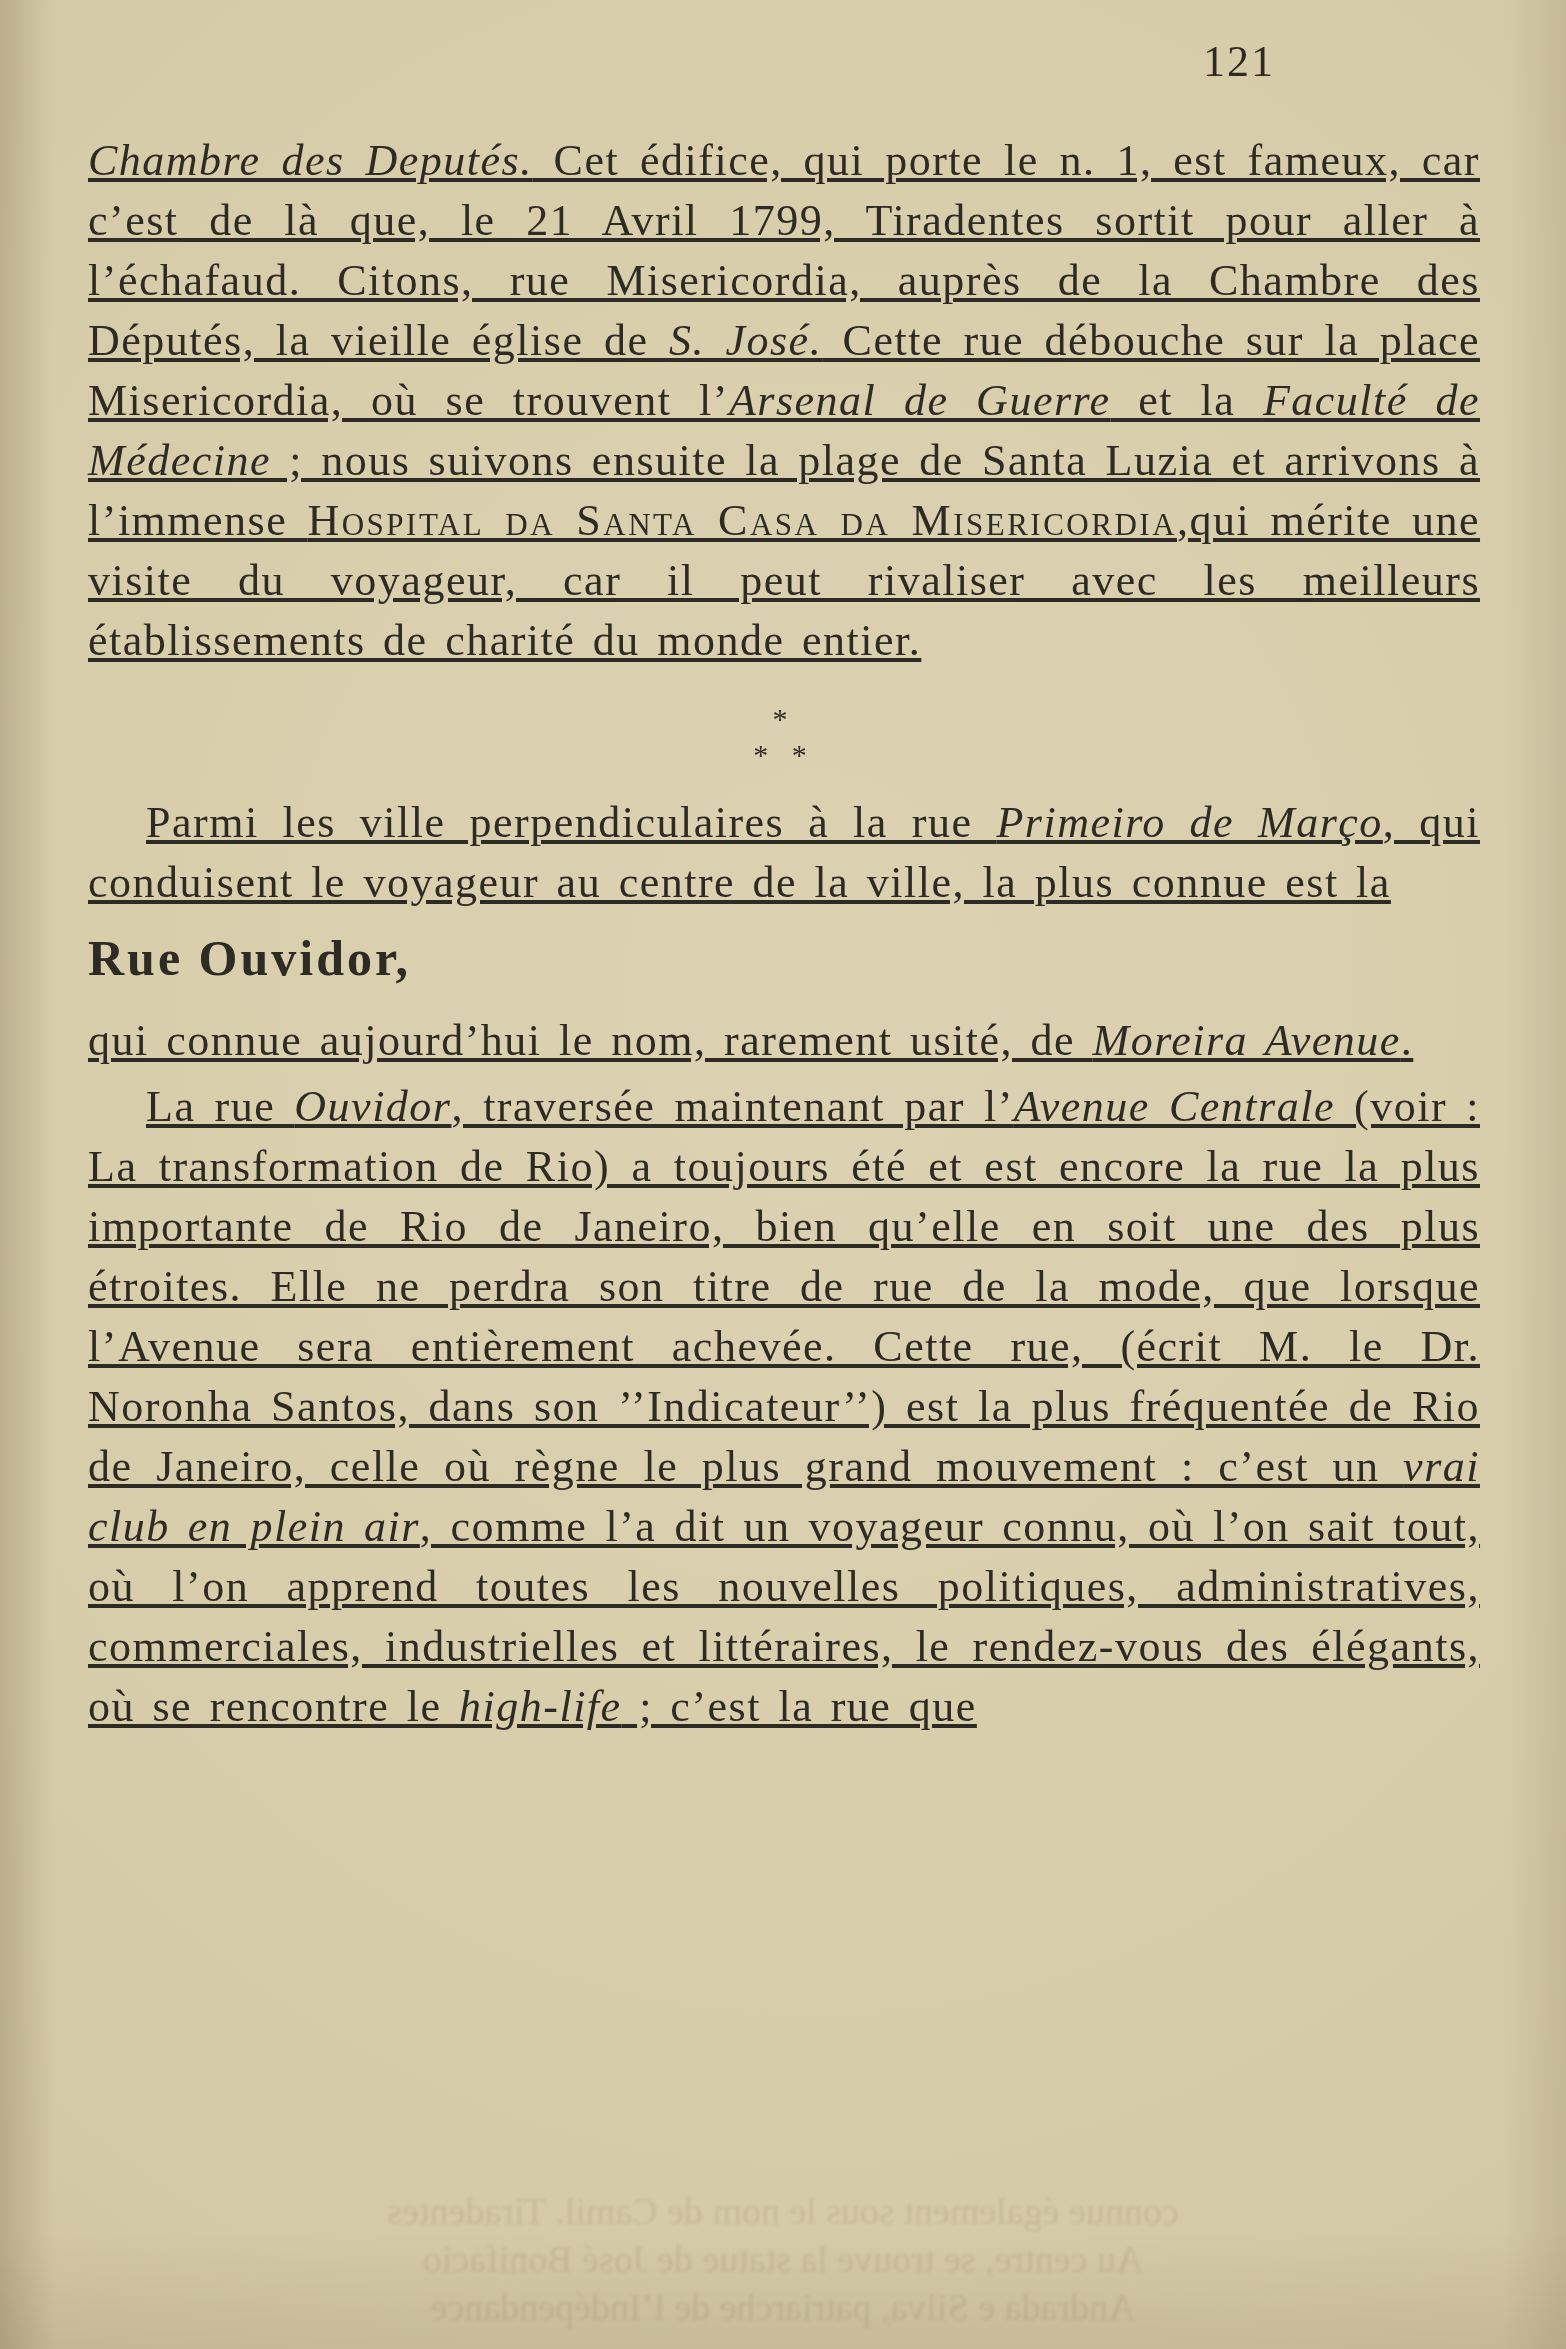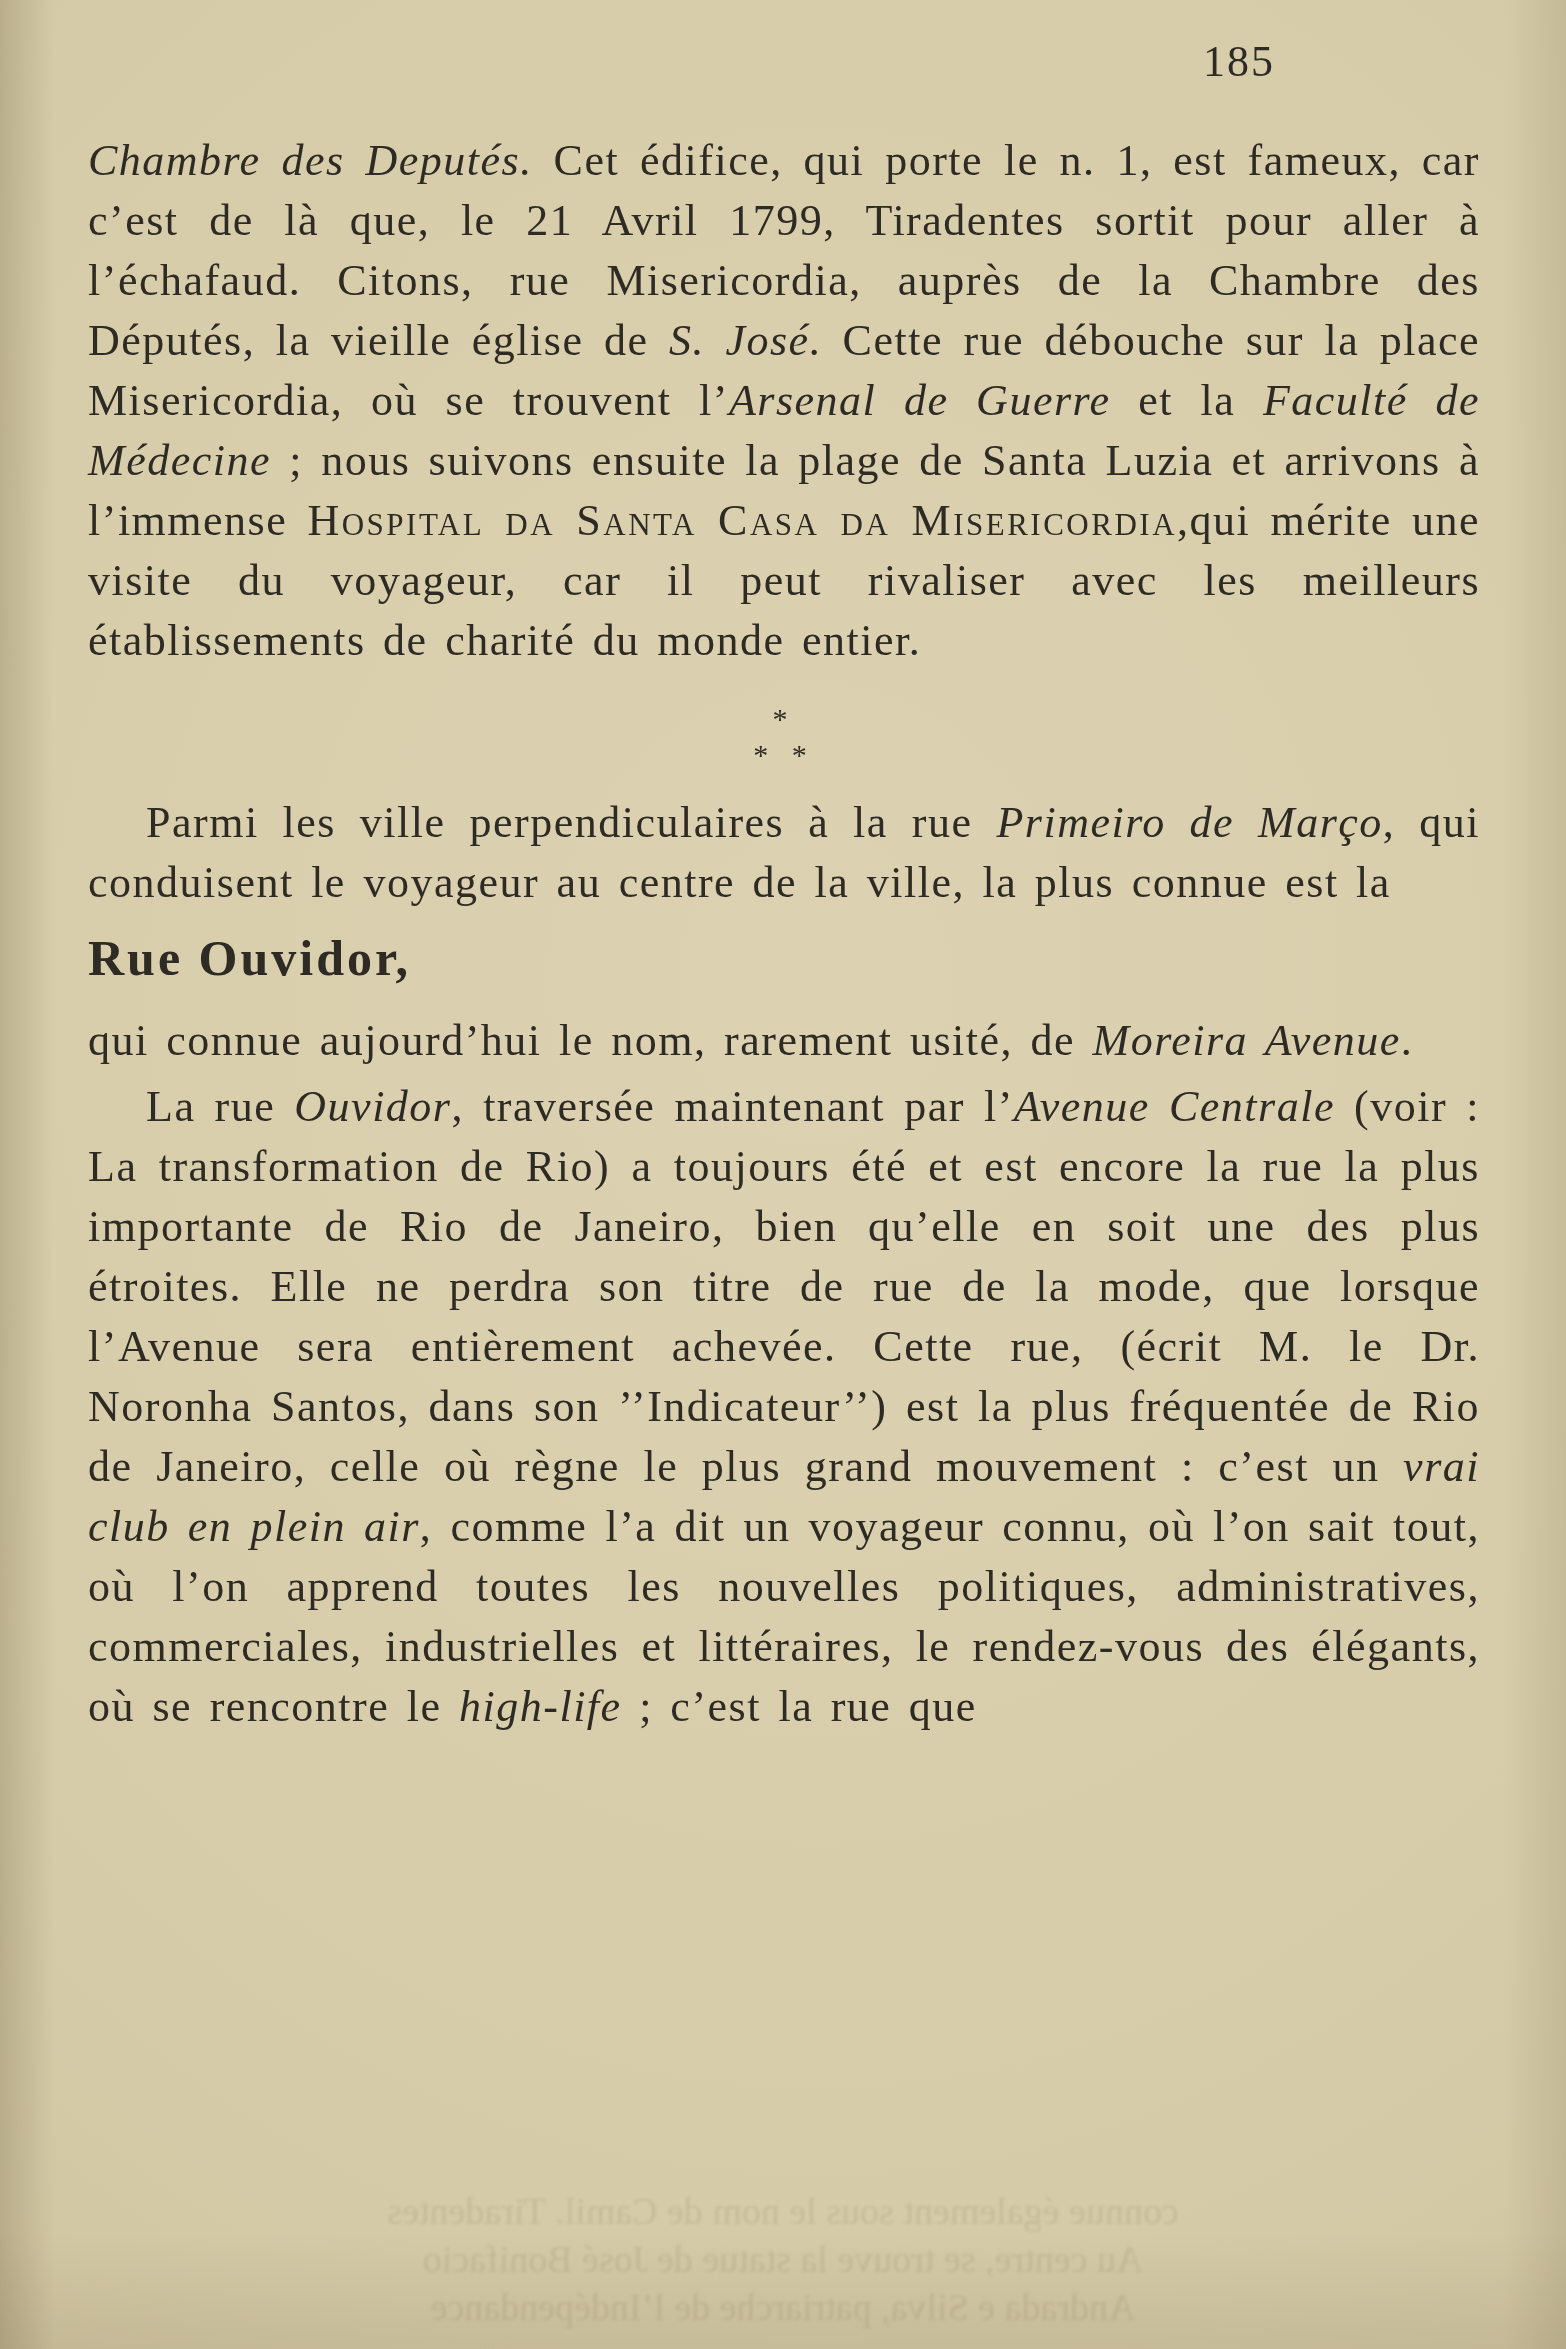--- a/index.html
+++ b/index.html
@@ -12,21 +12,21 @@
       linear-gradient(0deg, rgba(74,60,32,.10) 0, rgba(0,0,0,0) 5%),
       radial-gradient(ellipse 120% 90% at 52% 42%, #dcd2b2 0%, #d7cca9 55%, #ccc09a 100%);
   }
   .page{padding:36px 86px 0 88px;position:relative;}
   .pageno{
     text-align:right;padding-right:205px;font-size:44px;letter-spacing:2px;
     margin:0 0 44px 0;
   }
   p.body{
     font-size:44px;line-height:60px;text-align:justify;margin:0;
-    letter-spacing:1.5px;word-spacing:5px;
+    letter-spacing:1.5px;word-spacing:5px;text-decoration:underline;
   }
   p.body.indent{text-indent:58px;}
   .it{font-style:italic}
   .sc{font-variant:small-caps;letter-spacing:2.5px}
   .asterism{
     text-align:center;font-size:30px;line-height:36px;
     margin:30px 0 20px;letter-spacing:8px;color:#2e2b24;
   }
   h2.rue{
     font-size:50px;font-weight:600;letter-spacing:3px;
@@ -39,21 +39,21 @@
     opacity:.15;filter:blur(1.6px);
     color:#6f5e3d;font-size:38px;line-height:48px;text-align:center;
     pointer-events:none;
   }
 </style>
 </head>
 <body>
 
 <div class="page">
 
-  <div class="pageno">185</div>
+  <div class="pageno">121</div>
 
   <p class="body"><span class="it">Chambre des Deputés.</span><span> Cet édifice, qui porte le n. 1, est fameux, car c’est de là que, le 21 Avril 1799, Tiradentes sortit pour aller à l’échafaud. Citons, rue Misericordia, auprès de la Chambre des Députés, la vieille église de </span><span class="it">S. José.</span><span> Cette rue débouche sur la place Misericordia, où se trouvent l’</span><span class="it">Arsenal de Guerre</span><span> et la </span><span class="it">Faculté de Médecine</span><span> ; nous suivons ensuite la plage de Santa Luzia et arrivons à l’immense </span><span class="sc">Hospital da Santa Casa da Misericordia</span><span>,qui mérite une visite du voyageur, car il peut rivaliser avec les meilleurs établissements de charité du monde entier.</span></p>
 
   <div class="asterism">
     <div>*</div>
     <div>* *</div>
   </div>
 
   <p class="body indent"><span>Parmi les ville perpendiculaires à la rue </span><span class="it">Primeiro de Março</span><span>, qui conduisent le voyageur au centre de la ville, la plus connue est la</span></p>
 

